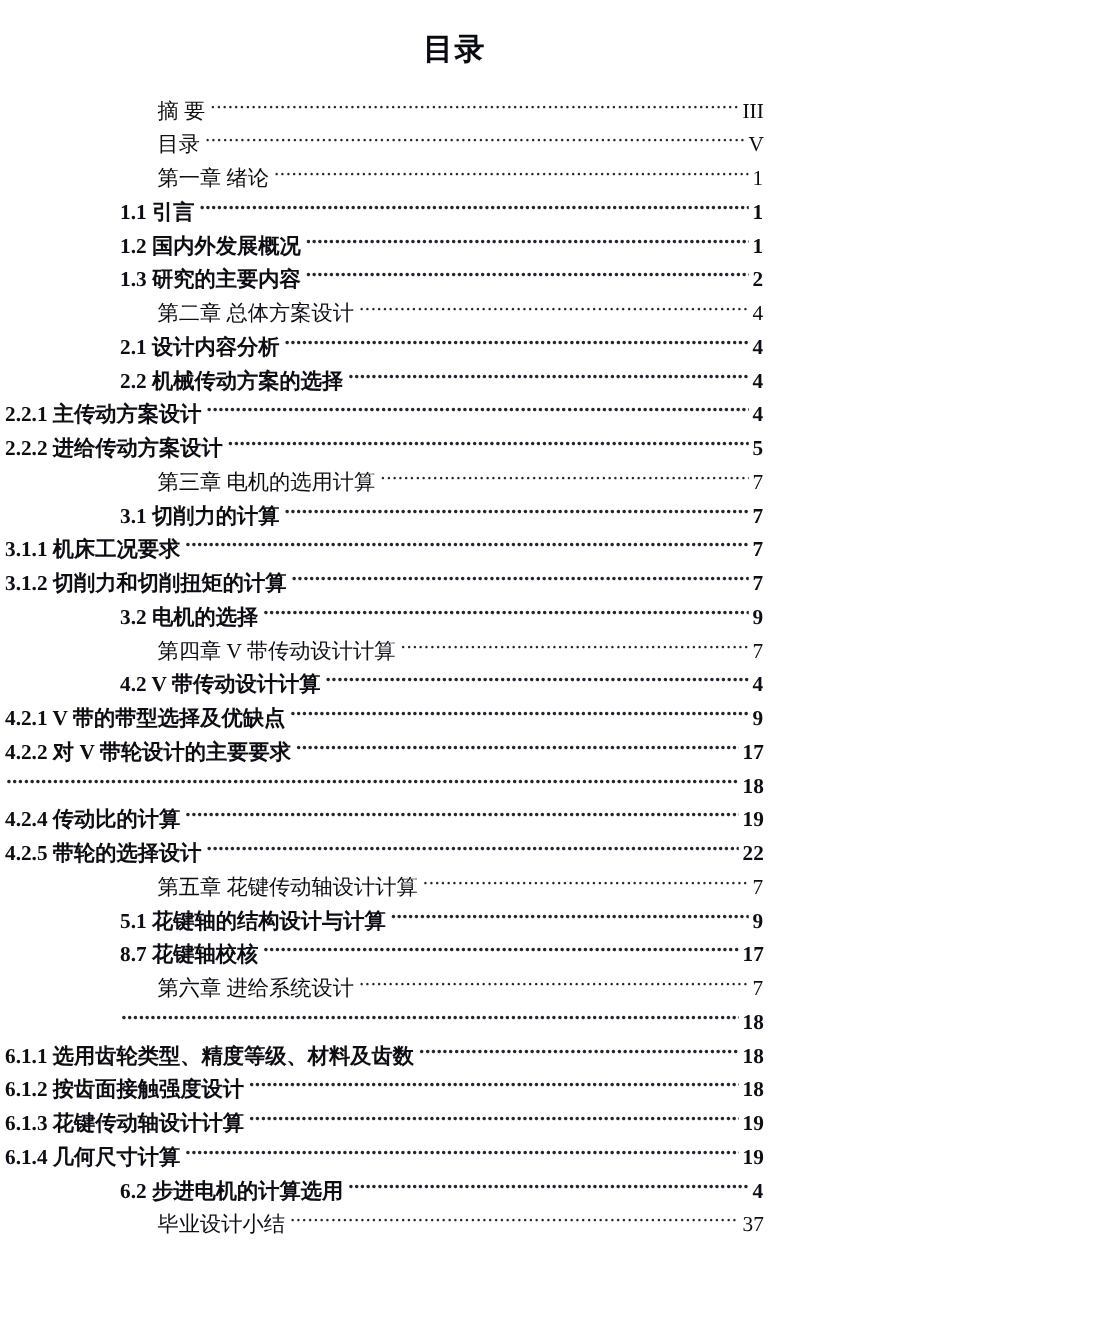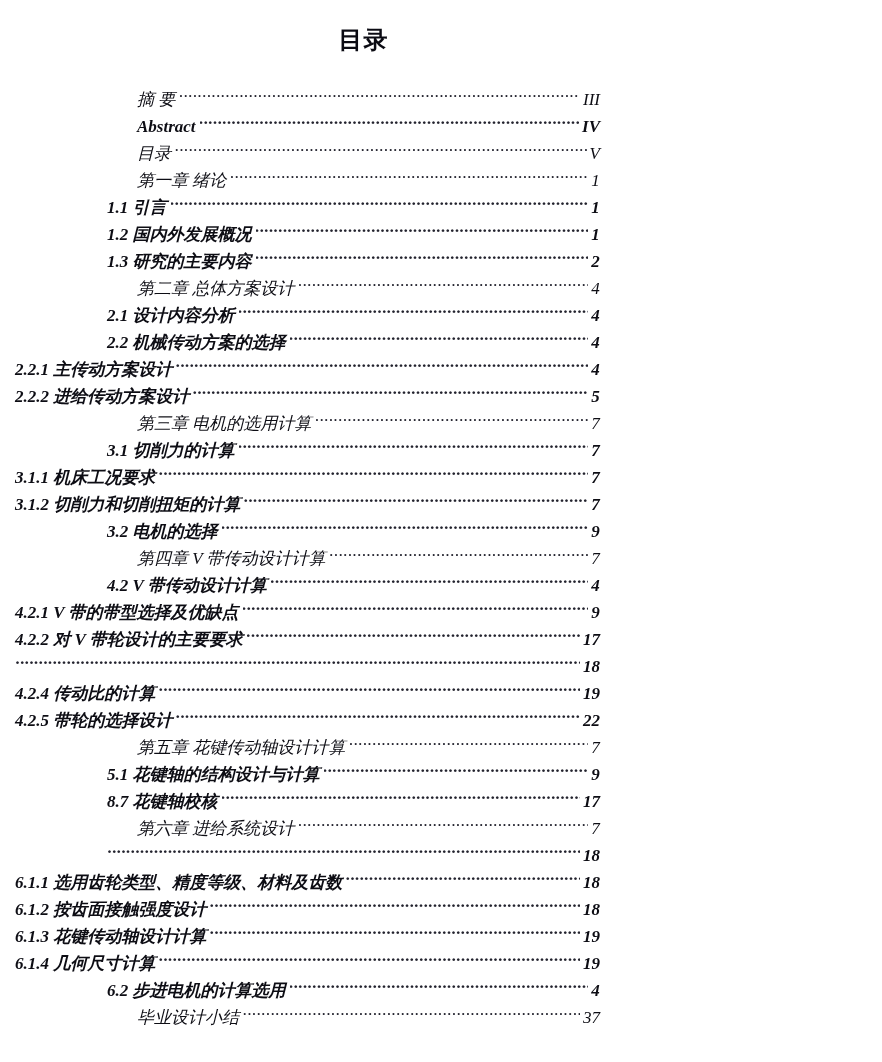--- a/index.html
+++ b/index.html
@@ -27,25 +27,24 @@
     font-size: 24px;
     font-weight: bold;
     letter-spacing: 1px;
     margin: 0;
     padding-top: 26px;
     padding-bottom: 0;
     line-height: 1.2;
     color: #0a0a12;
   }
   .toc-list {
-    margin: 15px;
+    margin: 4px;
     padding: 0;
     list-style: none;
     padding-top: 16px;
-    font-style: italic;
   }
   .toc-entry {
     display: flex;
     align-items: baseline;
     font-size: 17px;
     line-height: 27px;
     height: 27px;
     white-space: nowrap;
     padding-right: 112px;
   }
@@ -67,21 +66,21 @@
     right: 0;
     bottom: 0;
     font-size: 17px;
     letter-spacing: 0.4px;
     color: #23232e;
     white-space: nowrap;
   }
   .toc-entry .pageno {
     flex: 0 0 auto;
     padding-left: 2px;
-    text-align: center;
+    text-align: left;
     min-width: 9px;
   }
   
   .lvl0 { padding-left: 122px; }
   .lvl1 { padding-left: 92px; }
   .lvl2 { }
   .bold { font-weight: bold; }
 </style>
 </head>
 <body>
@@ -89,25 +88,20 @@
 <div class="page">
 
   <h1 class="toc-title">目录</h1>
 
   <ul class="toc-list" id="toc-list">
       <li class="toc-entry lvl0">
         <span class="label">摘  要</span>
         <span class="leader"></span>
         <span class="pageno">III</span>
       </li>
-      <li class="toc-entry lvl0 bold">
-        <span class="label">Abstract</span>
-        <span class="leader"></span>
-        <span class="pageno">IV</span>
-      </li>
       <li class="toc-entry lvl0">
         <span class="label">目录</span>
         <span class="leader"></span>
         <span class="pageno">V</span>
       </li>
       <li class="toc-entry lvl0">
         <span class="label">第一章   绪论</span>
         <span class="leader"></span>
         <span class="pageno">1</span>
       </li>

